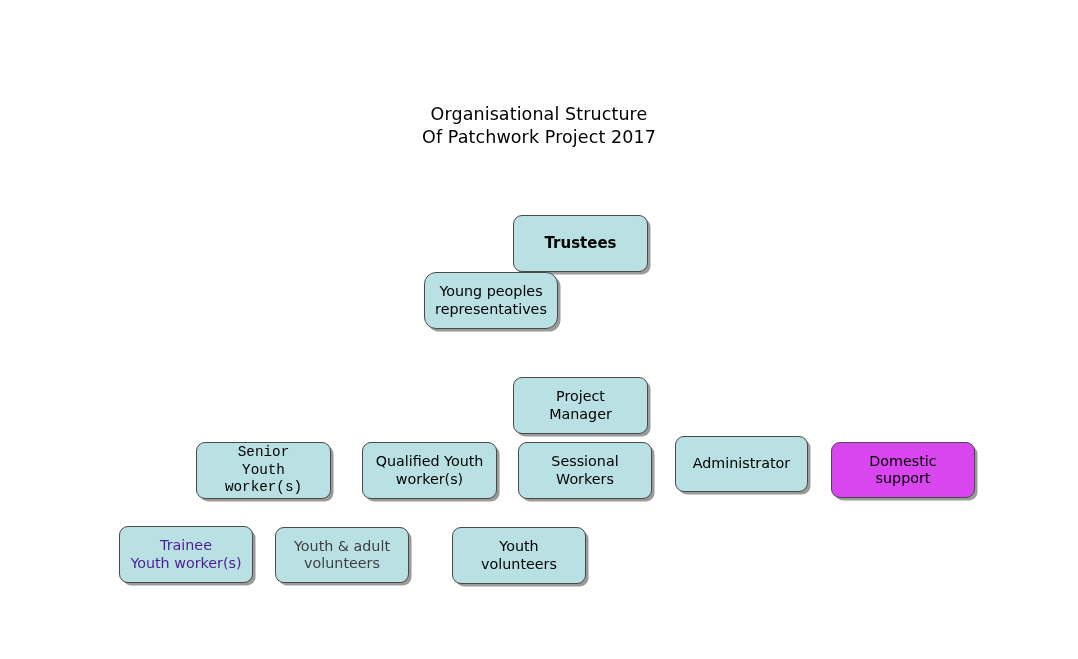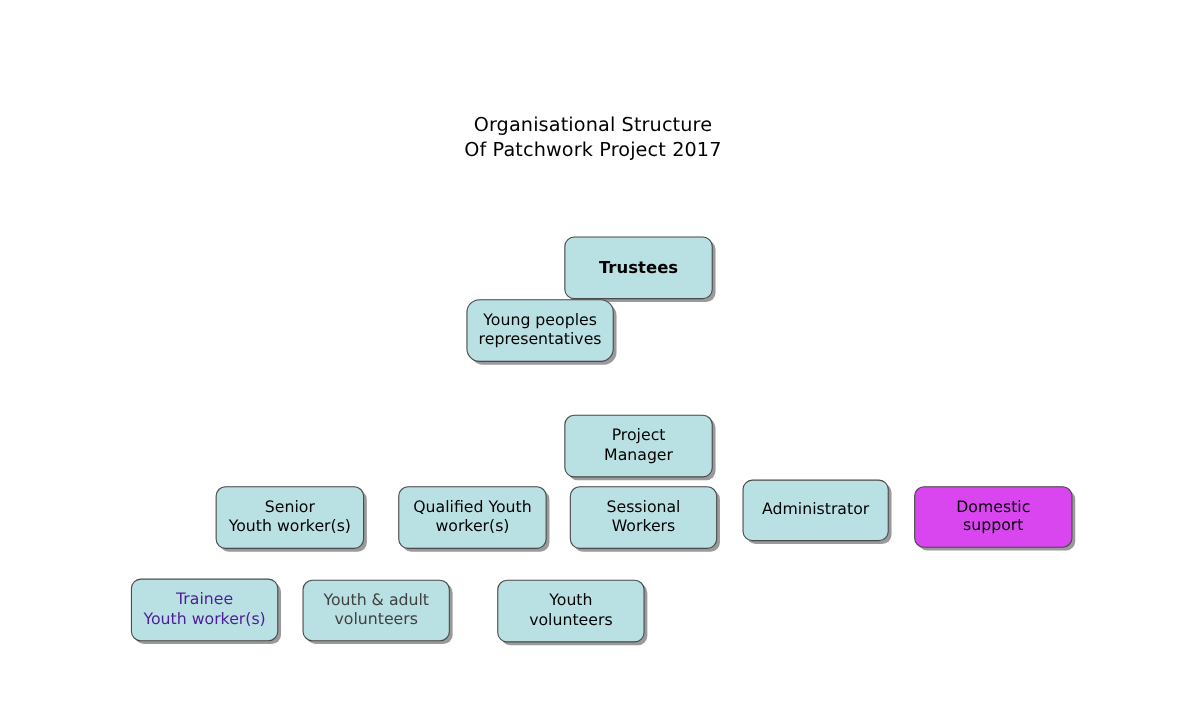--- a/index.html
+++ b/index.html
@@ -60,21 +60,21 @@
 
 <div id="canvas" style="background: rgb(255, 255, 255);">
   <div class="chart-title">Organisational Structure
 Of Patchwork Project 2017</div>
   <div id="nodes-layer">
       <div class="node bold" style="left: 513px; top: 187px; width: 135px; height: 57px; background: rgb(185, 224, 226); border-color: rgb(74, 74, 74); color: rgb(0, 0, 0); box-shadow: rgb(154, 154, 154) 3px 3px 0px -0.5px;">Trustees</div>
       <div class="node" style="left: 424px; top: 272px; width: 134px; height: 57px; background: rgb(185, 224, 226); border-color: rgb(74, 74, 74); color: rgb(0, 0, 0); box-shadow: rgb(154, 154, 154) 3px 3px 0px -0.5px; border-radius: 12px;">Young peoples
 representatives</div>
       <div class="node" style="left: 513px; top: 357px; width: 135px; height: 57px; background: rgb(185, 224, 226); border-color: rgb(74, 74, 74); color: rgb(0, 0, 0); box-shadow: rgb(154, 154, 154) 3px 3px 0px -0.5px; margin-top: 20px;">Project
 Manager</div>
-      <div class="node" style="left: 196px; top: 442px; width: 135px; height: 57px; background: rgb(185, 224, 226); border-color: rgb(74, 74, 74); color: rgb(0, 0, 0); box-shadow: rgb(154, 154, 154) 3px 3px 0px -0.5px;">Senior
+      <div class="node" style="left: 196px; top: 442px; width: 135px; height: 57px; background: rgb(185, 224, 226); border-color: rgb(74, 74, 74); color: rgb(0, 0, 0); box-shadow: rgb(154, 154, 154) 3px 3px 0px -0.5px; font-family: Liberation Mono, monospace;">Senior
 Youth worker(s)</div>
       <div class="node" style="left: 362px; top: 442px; width: 135px; height: 57px; background: rgb(185, 224, 226); border-color: rgb(74, 74, 74); color: rgb(0, 0, 0); box-shadow: rgb(154, 154, 154) 3px 3px 0px -0.5px;">Qualified Youth
 worker(s)</div>
       <div class="node" style="left: 518px; top: 442px; width: 134px; height: 57px; background: rgb(185, 224, 226); border-color: rgb(74, 74, 74); color: rgb(0, 0, 0); box-shadow: rgb(154, 154, 154) 3px 3px 0px -0.5px; text-align: center;">Sessional
 Workers</div>
       <div class="node" style="left: 675px; top: 436px; width: 133px; height: 56px; background: rgb(185, 224, 226); border-color: rgb(74, 74, 74); color: rgb(0, 0, 0); box-shadow: rgb(154, 154, 154) 3px 3px 0px -0.5px;">Administrator</div>
       <div class="node" style="left: 831px; top: 442px; width: 144px; height: 56px; background: #d946ef; border-color: rgb(74, 74, 74); color: rgb(0, 0, 0); box-shadow: rgb(154, 154, 154) 3px 3px 0px -0.5px;">Domestic
 support</div>
       <div class="node" style="left: 119px; top: 526px; width: 134px; height: 57px; background: rgb(185, 224, 226); border-color: rgb(74, 74, 74); color: #4c1d95; box-shadow: rgb(154, 154, 154) 3px 3px 0px -0.5px;">Trainee
 Youth worker(s)</div>

